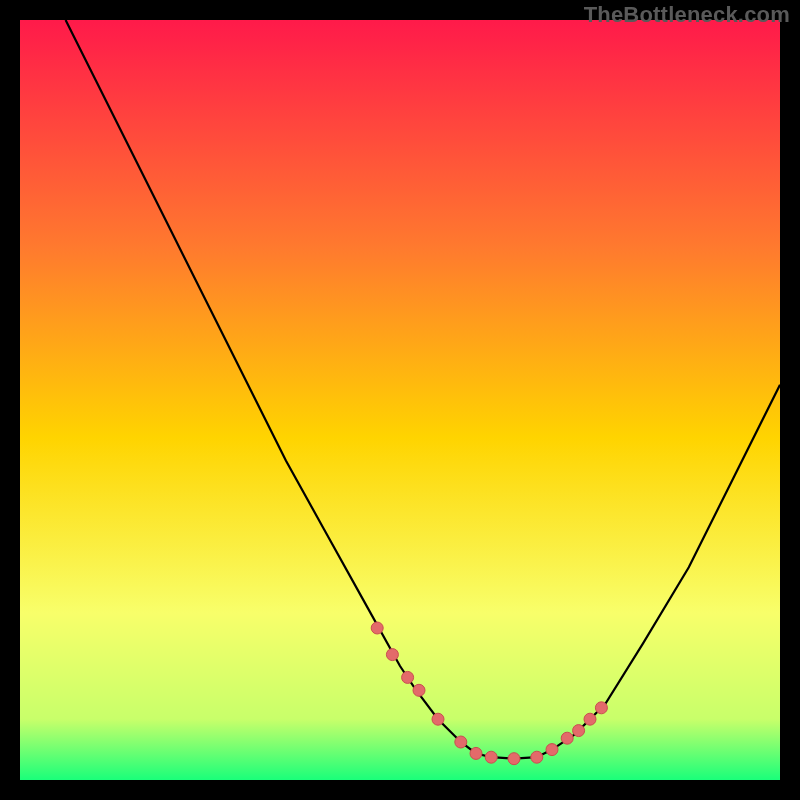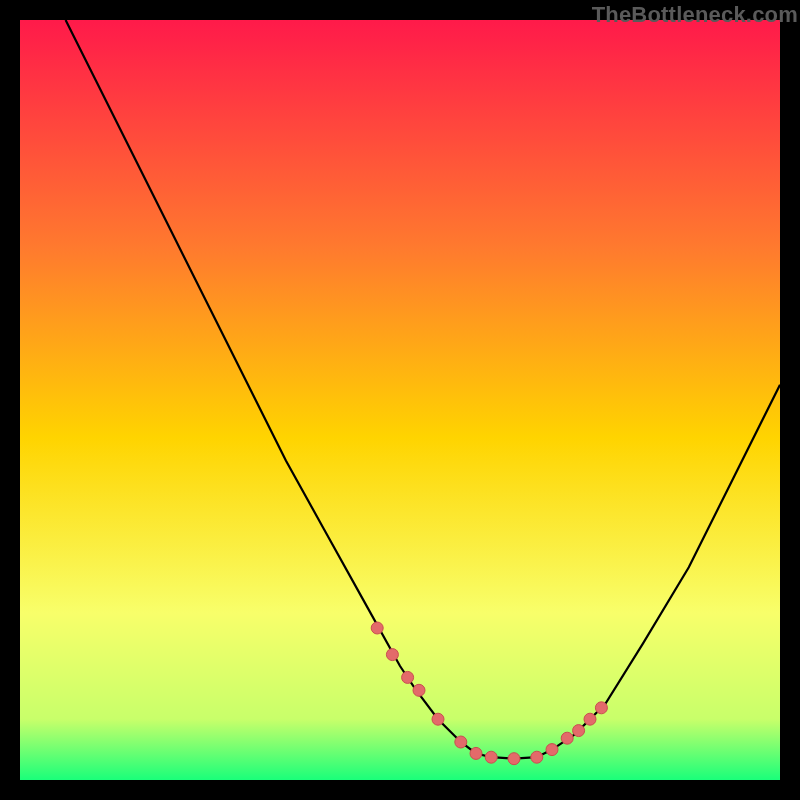--- a/index.html
+++ b/index.html
@@ -14,21 +14,21 @@
     position: absolute;
     left: 20px;
     top: 20px;
     width: 760px;
     height: 760px;
     background: #000;
   }
   .watermark {
     position: absolute;
     top: 2px;
-    right: 2px;
+    right: 10px;
     font-family: Arial, Helvetica, sans-serif;
     font-size: 22px;
     font-weight: 600;
     color: #5a5a5a;
     letter-spacing: 0.2px;
   }
   svg {
     display: block;
   }
 </style>

